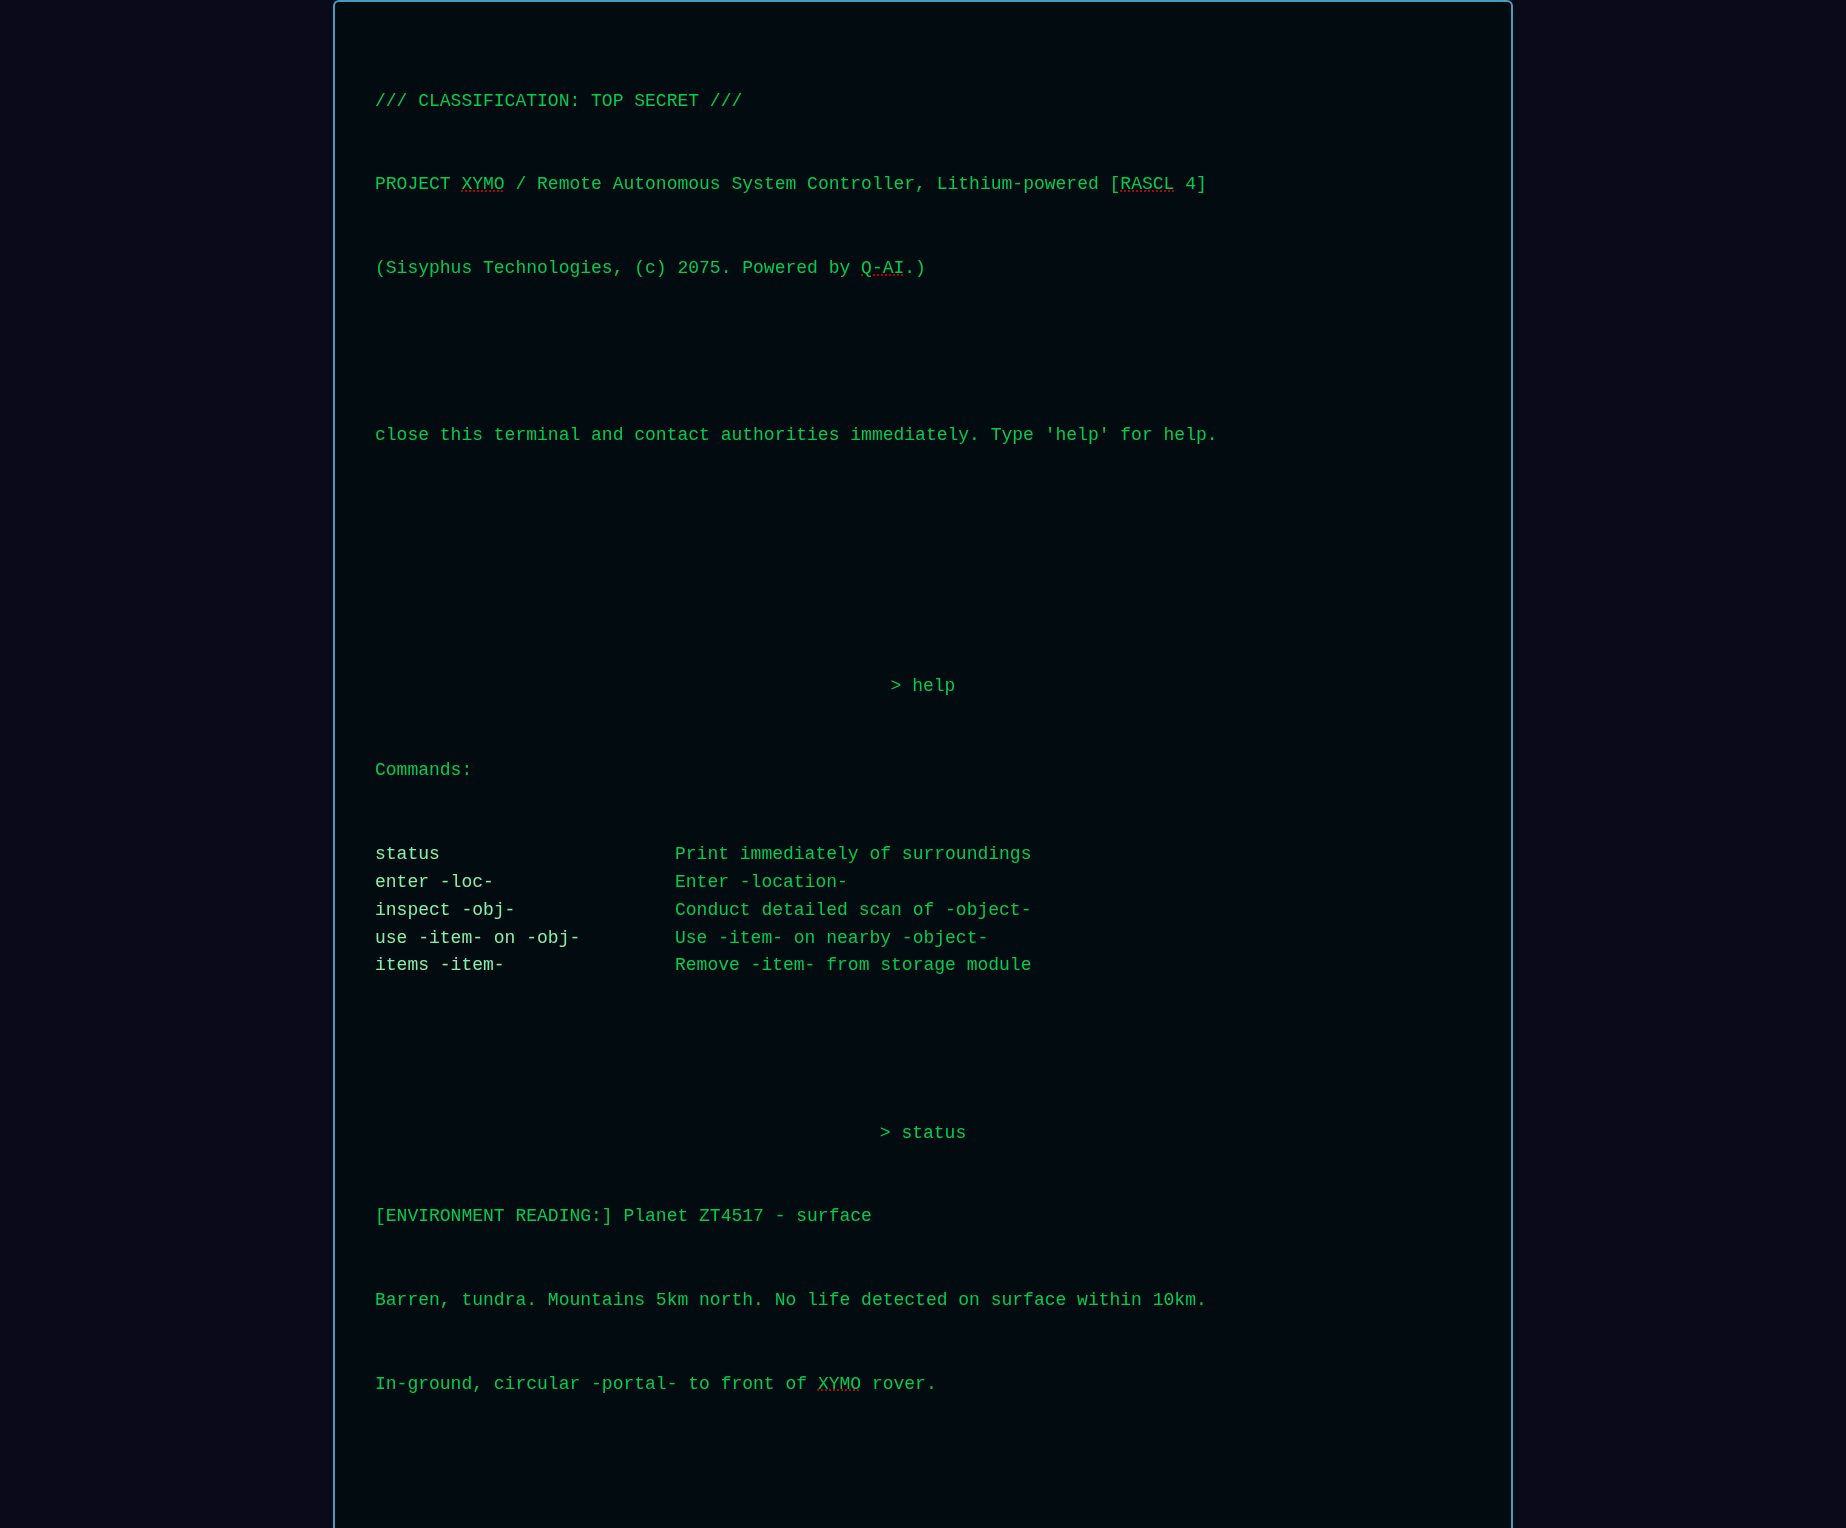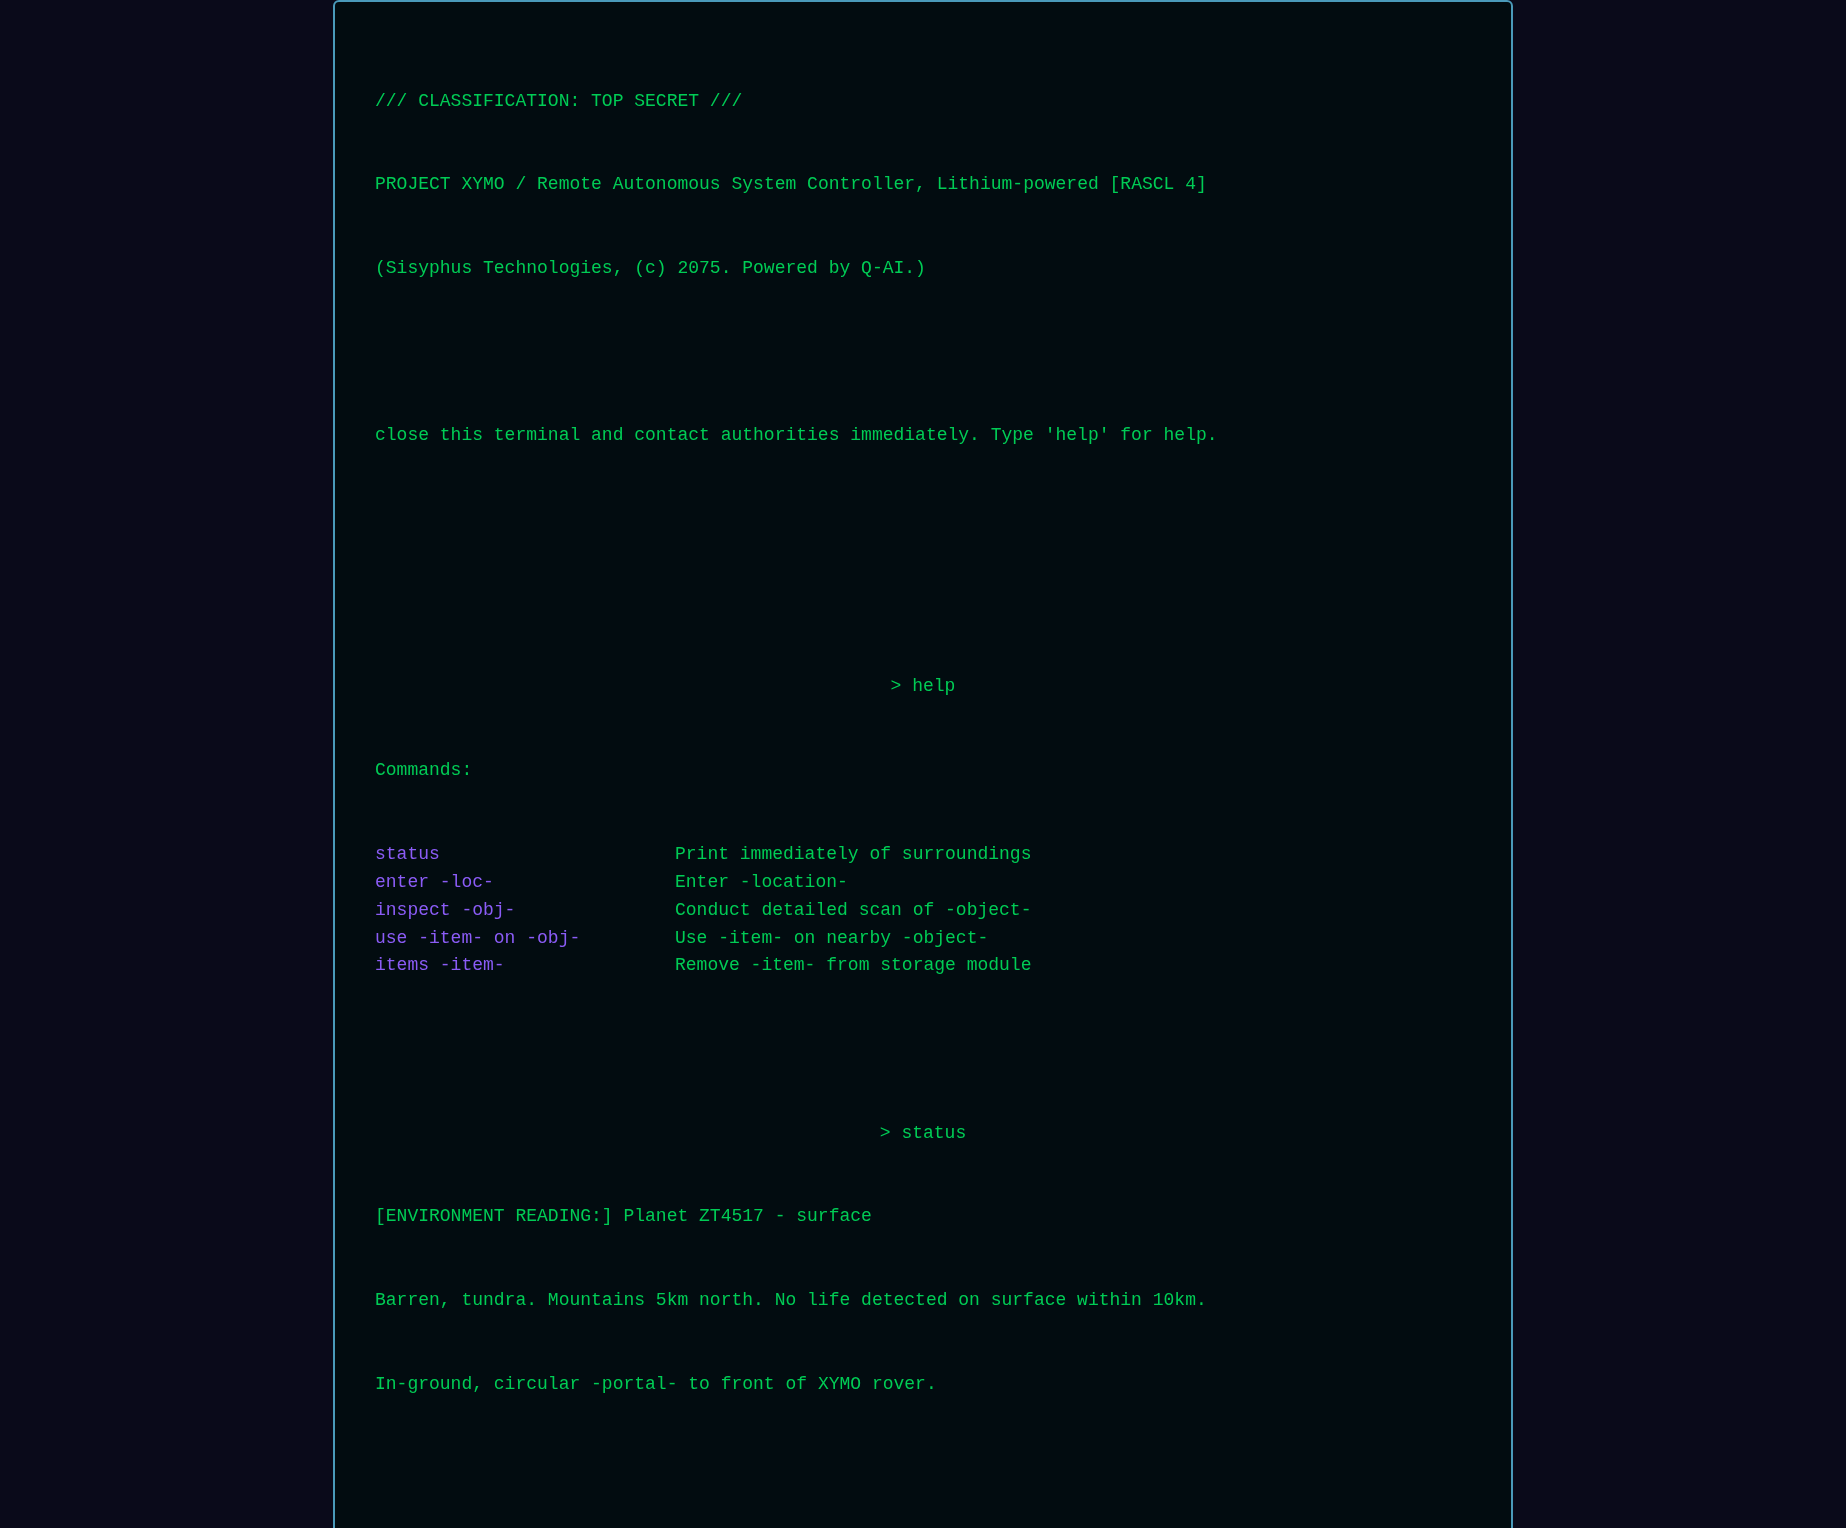--- a/index.html
+++ b/index.html
@@ -33,20 +33,21 @@
       line-height: 1.55;
       white-space: pre-wrap;
       font-family: 'Courier New', Courier, monospace;
     }
 
     .classification {
       color: #00cc55;
     }
 
     .underline-dotted {
+      text-decoration: underline;
       text-decoration-style: dotted;
       text-decoration-color: #cc0000;
       margin-top: 33px;
     }
 
     .section-gap {
       display: block;
       height: 1.55em;
     }
 
@@ -60,21 +61,21 @@
       width: 100%;
     }
 
     .command-row {
       display: table-row;
     }
 
     .command-cell-left {
       display: table-cell;
       width: 300px;
-      color: #8b5cf6;
+      color: #86efac;
       padding-right: 10px;
     }
 
     .command-cell-right {
       display: table-cell;
       color: #00cc55;
     }
 
     @keyframes blink {
       0%, 100% { opacity: 1; }

